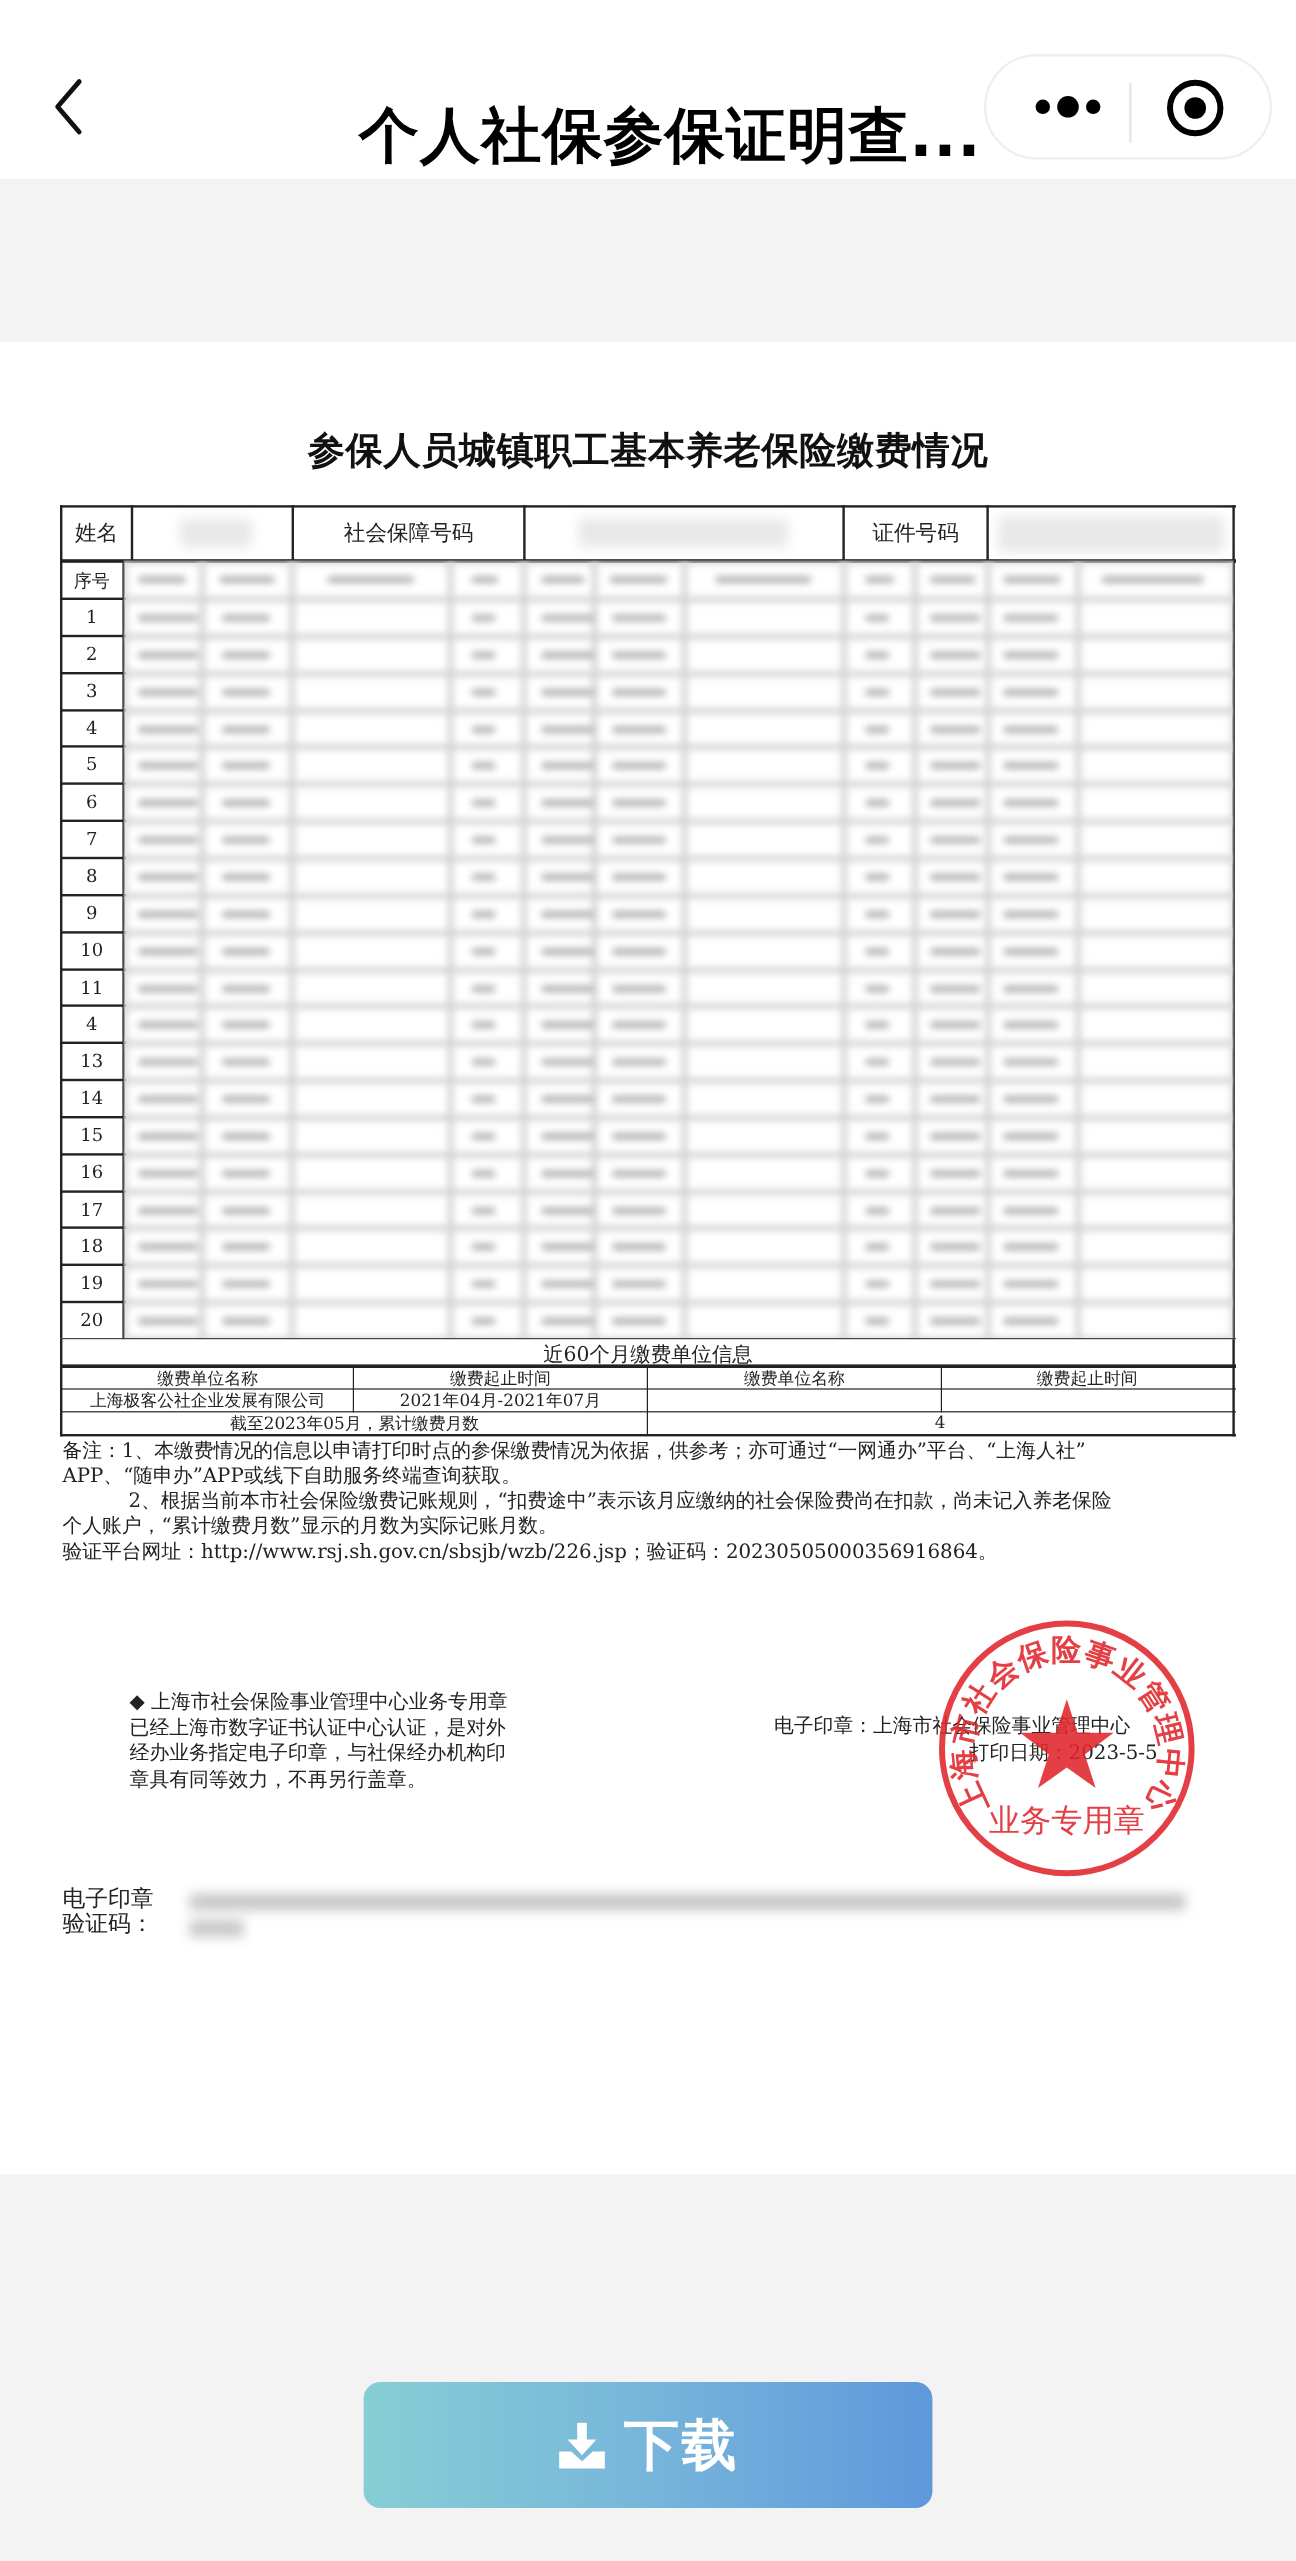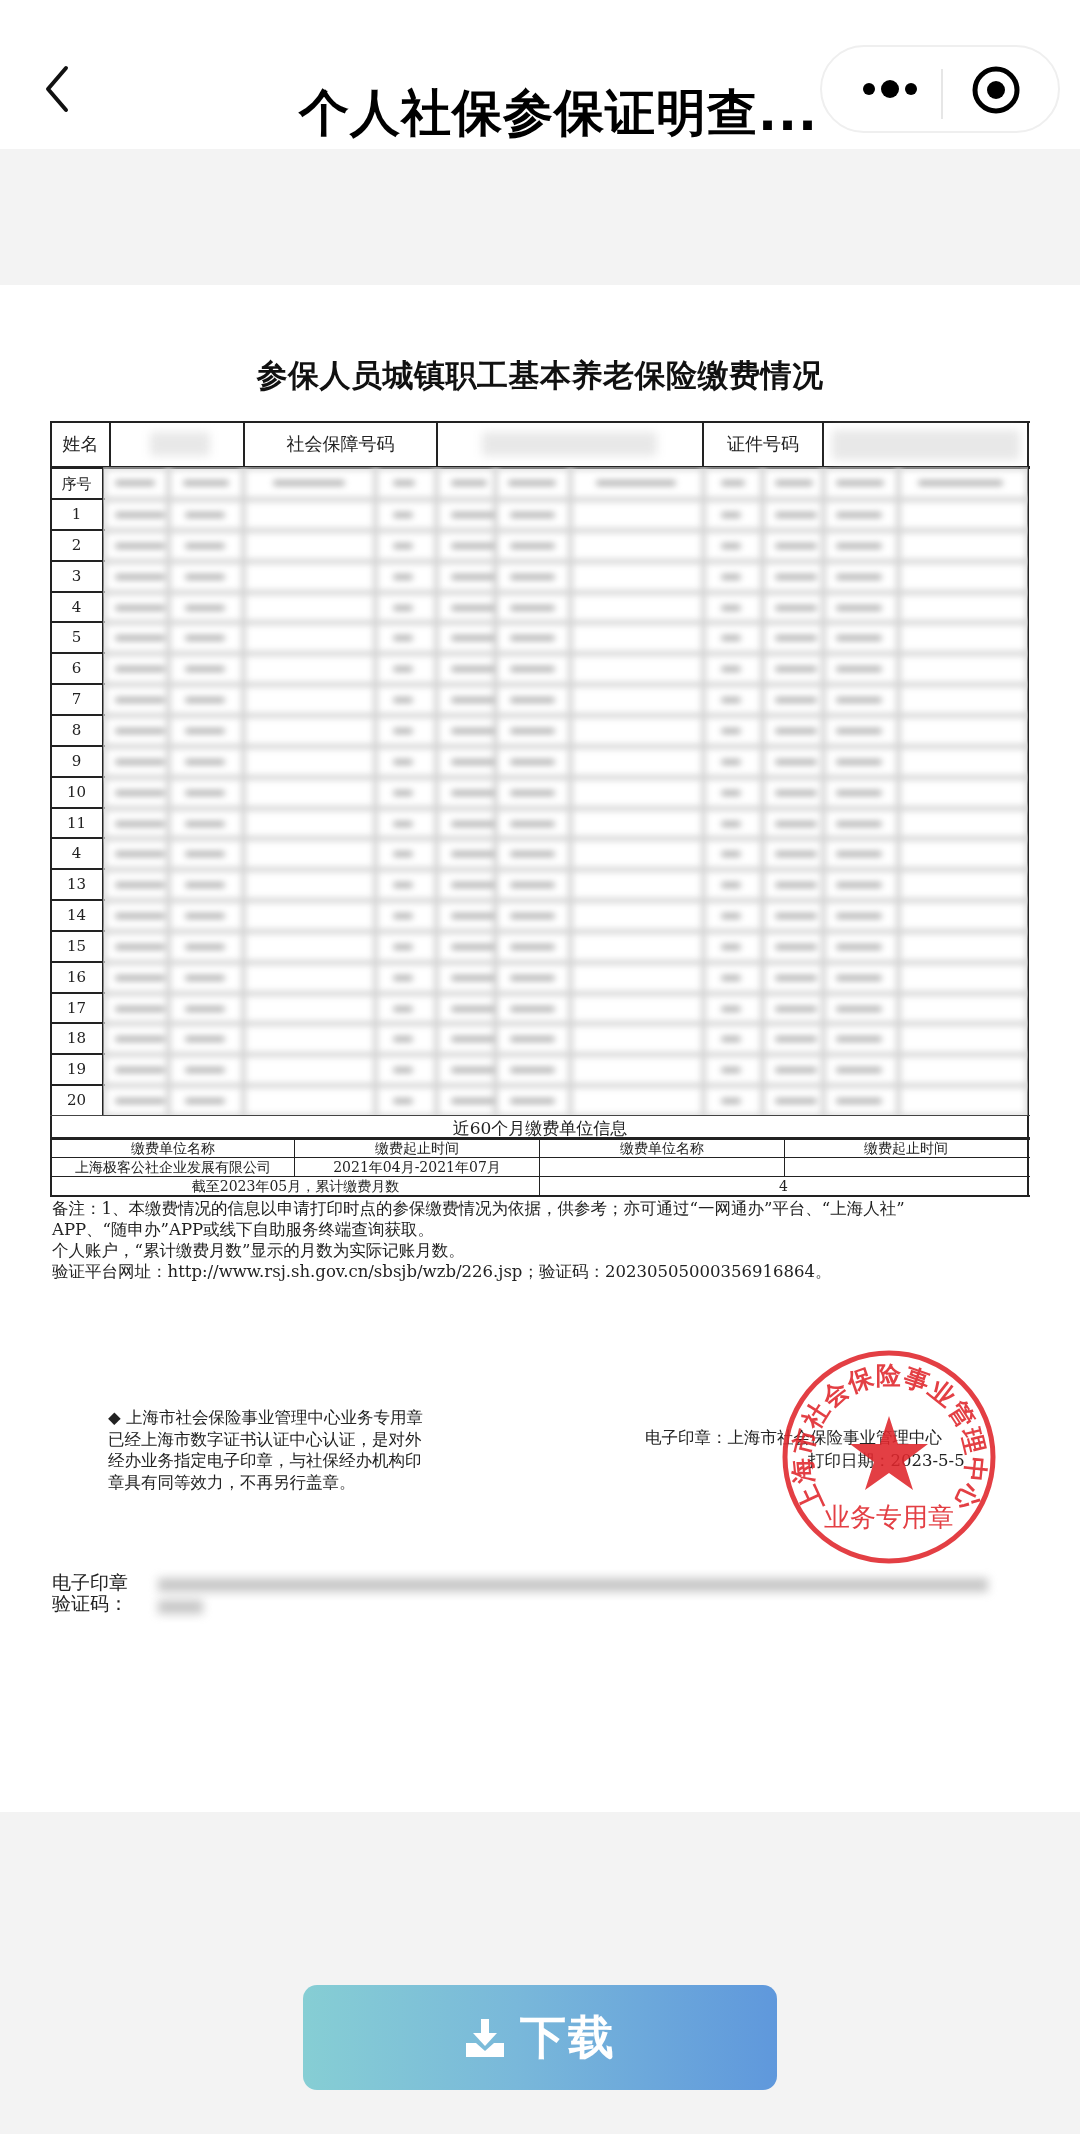--- a/index.html
+++ b/index.html
@@ -376,20 +376,21 @@
   <div class="cell-text" style="left:52px;top:1159px;width:242px;font-size:14px;">上海极客公社企业发展有限公司</div>
   <div class="cell-text" style="left:295px;top:1159px;width:244px;font-size:14px;">2021年04月-2021年07月</div>
 
   <div class="cell-text" style="left:52px;top:1178px;width:487px;font-size:14px;">截至2023年05月，累计缴费月数</div>
   <div class="cell-text" style="left:540px;top:1178px;width:487px;font-size:14px;">4</div>
 </div>
 
 <div class="notes">
   <p>备注：1、本缴费情况的信息以申请打印时点的参保缴费情况为依据，供参考；亦可通过“一网通办”平台、“上海人社”</p>
   <p>APP、“随申办”APP或线下自助服务终端查询获取。</p>
+  <p class="indent">2、根据当前本市社会保险缴费记账规则，“扣费途中”表示该月应缴纳的社会保险费尚在扣款，尚未记入养老保险</p>
   <p>个人账户，“累计缴费月数”显示的月数为实际记账月数。</p>
   <p>验证平台网址：http://www.rsj.sh.gov.cn/sbsjb/wzb/226.jsp；验证码：20230505000356916864。</p>
 </div>
 
 <div class="seal-note">
   <div>◆ 上海市社会保险事业管理中心业务专用章</div>
   <div>已经上海市数字证书认证中心认证，是对外</div>
   <div>经办业务指定电子印章，与社保经办机构印</div>
   <div>章具有同等效力，不再另行盖章。</div>
 </div>

